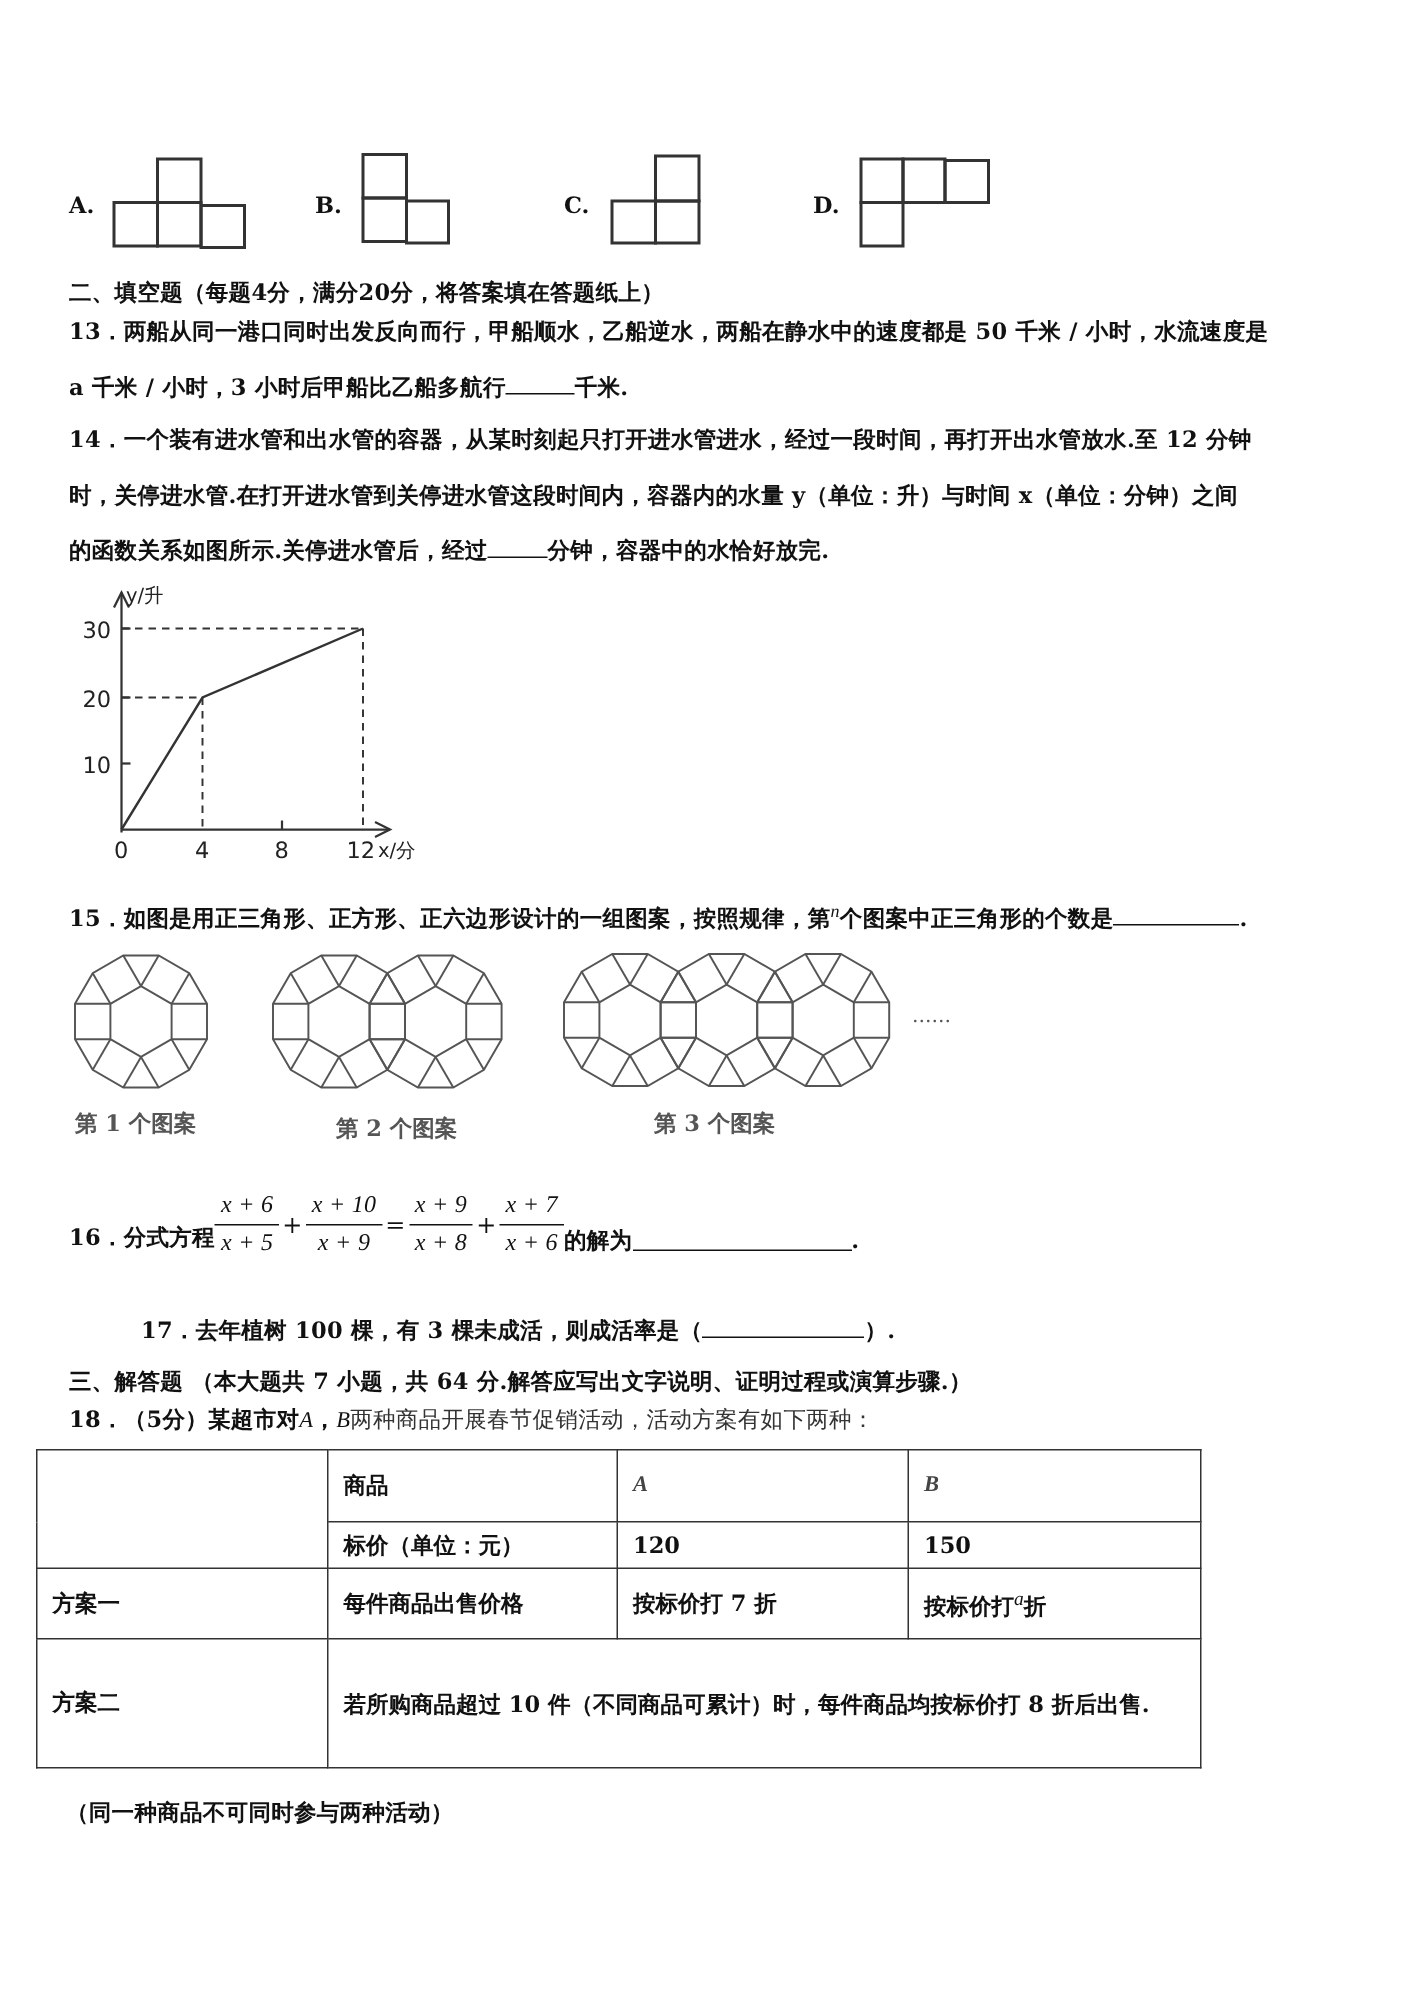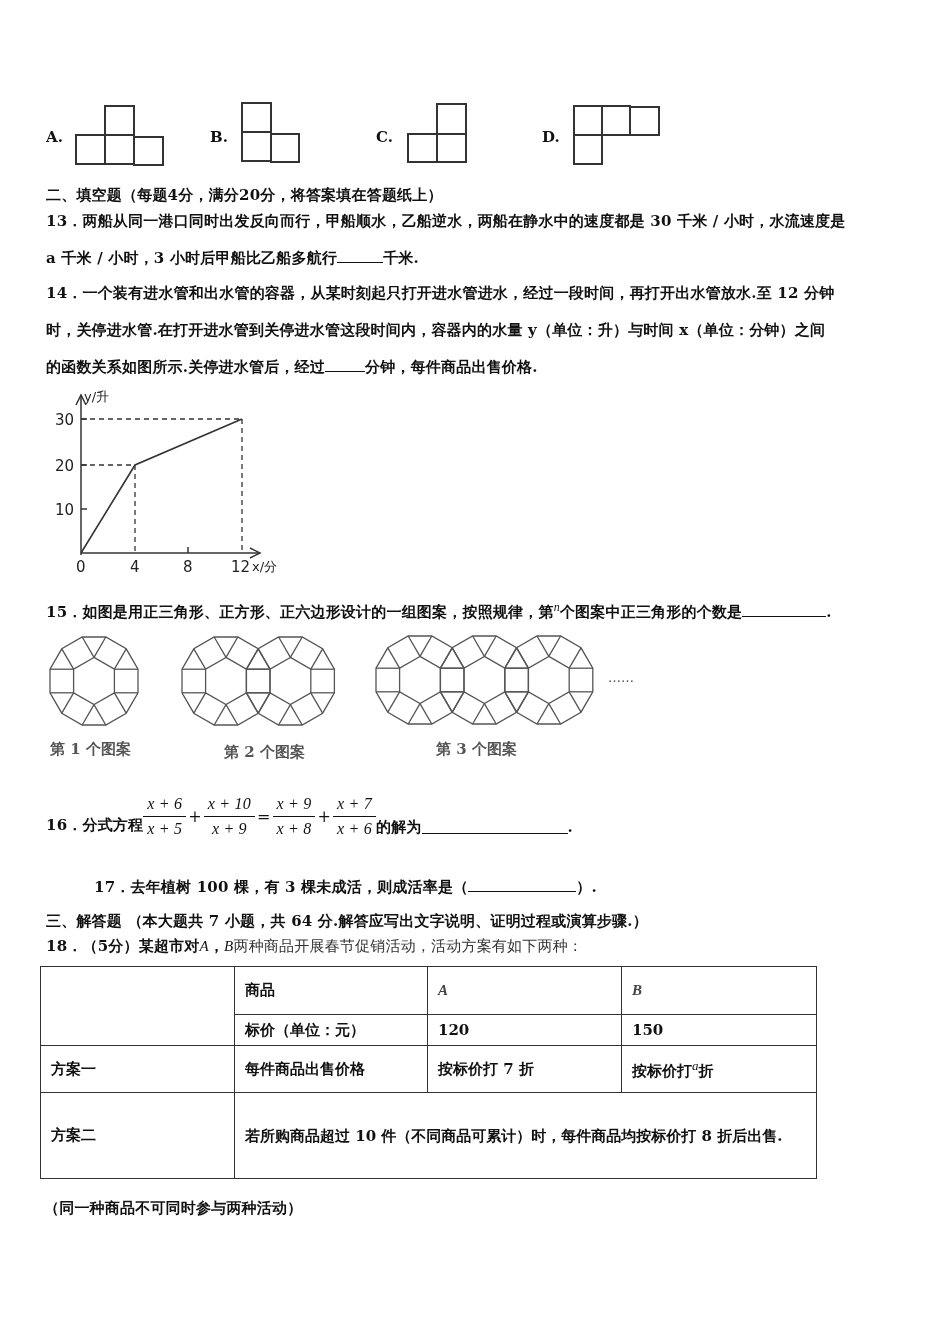--- a/index.html
+++ b/index.html
@@ -7,21 +7,21 @@
   body { position: relative; font-family: "DejaVu Serif", "Liberation Serif", serif; color: #111; }
   .line { position: absolute; left: 46px; font-size: 15px; font-weight: bold; white-space: nowrap; letter-spacing: 0.2px; }
   .blank { display: inline-block; border-bottom: 1.5px solid #111; height: 14px; vertical-align: baseline; }
   .opt-label { position: absolute; font-size: 15px; font-weight: bold; }
   svg { position: absolute; overflow: visible; }
   .cap { position: absolute; font-size: 15px; font-weight: bold; color: #555; white-space: nowrap; }
   .frac { display: inline-block; text-align: center; vertical-align: middle; font-family: "Liberation Serif", serif; font-style: italic; font-weight: normal; font-size: 16px; line-height: 24px; }
   .frac .num { display: block; border-bottom: 1px solid #111; padding: 0 4px; }
   .frac .den { display: block; padding: 0 4px; }
   .op { display: inline-block; vertical-align: middle; font-weight: normal; font-size: 16px; padding: 0 2px; }
-  table.promo { position: absolute; left: 40px; top: 966px; width: 777px; border-collapse: collapse; font-size: 15px; }
+  table.promo { position: absolute; left: 24px; top: 966px; width: 777px; border-collapse: collapse; font-size: 15px; }
   table.promo td { border: 1.5px solid #333; padding: 0 10px; font-weight: bold; vertical-align: middle; }
   .ital { font-family: "Liberation Serif", serif; font-style: italic; font-weight: normal; }
 </style>
 </head>
 <body>
 
 <div>
   <span class="opt-label" style="left:46px;top:128px;">A.</span>
   <svg style="left:75px;top:104px;" width="90" height="62">
     <g fill="none" stroke="#333" stroke-width="2">
@@ -56,29 +56,29 @@
       <rect x="1" y="1" width="28" height="29"></rect>
       <rect x="29" y="1" width="28" height="29"></rect>
       <rect x="57" y="2" width="29" height="28"></rect>
       <rect x="1" y="30" width="28" height="29"></rect>
     </g>
   </svg>
 </div>
 
 <div class="line" style="top:186px;">二、填空题（每题4分，满分20分，将答案填在答题纸上）</div>
 
-<div class="line" style="top:212px;">13．两船从同一港口同时出发反向而行，甲船顺水，乙船逆水，两船在静水中的速度都是 30 千米 / 小时，水流速度是</div>
+<div class="line" style="top:212px;">13．两船从同一港口同时出发反向而行，甲船顺水，乙船逆水，两船在静水中的速度都是 50 千米 / 小时，水流速度是</div>
 <div class="line" style="top:249px;">
   <span>a 千米 / 小时，3 小时后甲船比乙船多航行</span><span class="blank" style="width:46px;"></span><span>千米.</span>
 </div>
 
 <div class="line" style="top:284px;text-align:right;">14．一个装有进水管和出水管的容器，从某时刻起只打开进水管进水，经过一段时间，再打开出水管放水.至 12 分钟</div>
 <div class="line" style="top:321px;">时，关停进水管.在打开进水管到关停进水管这段时间内，容器内的水量 y（单位：升）与时间 x（单位：分钟）之间</div>
 <div class="line" style="top:358px;">
-  <span>的函数关系如图所示.关停进水管后，经过</span><span class="blank" style="width:40px;"></span><span>分钟，每件商品出售价格.</span>
+  <span>的函数关系如图所示.关停进水管后，经过</span><span class="blank" style="width:40px;"></span><span>分钟，容器中的水恰好放完.</span>
 </div>
 
 <div>
   <svg style="left:40px;top:385px;" width="260" height="195">
     <g stroke="#333" fill="none" stroke-width="1.5">
 
       <line x1="41" y1="170" x2="41" y2="10"></line>
       <polyline points="36,20 41,10 46,20"></polyline>
       <line x1="41" y1="168" x2="220" y2="168"></line>
       <polyline points="210,163 220,168 210,173"></polyline>

